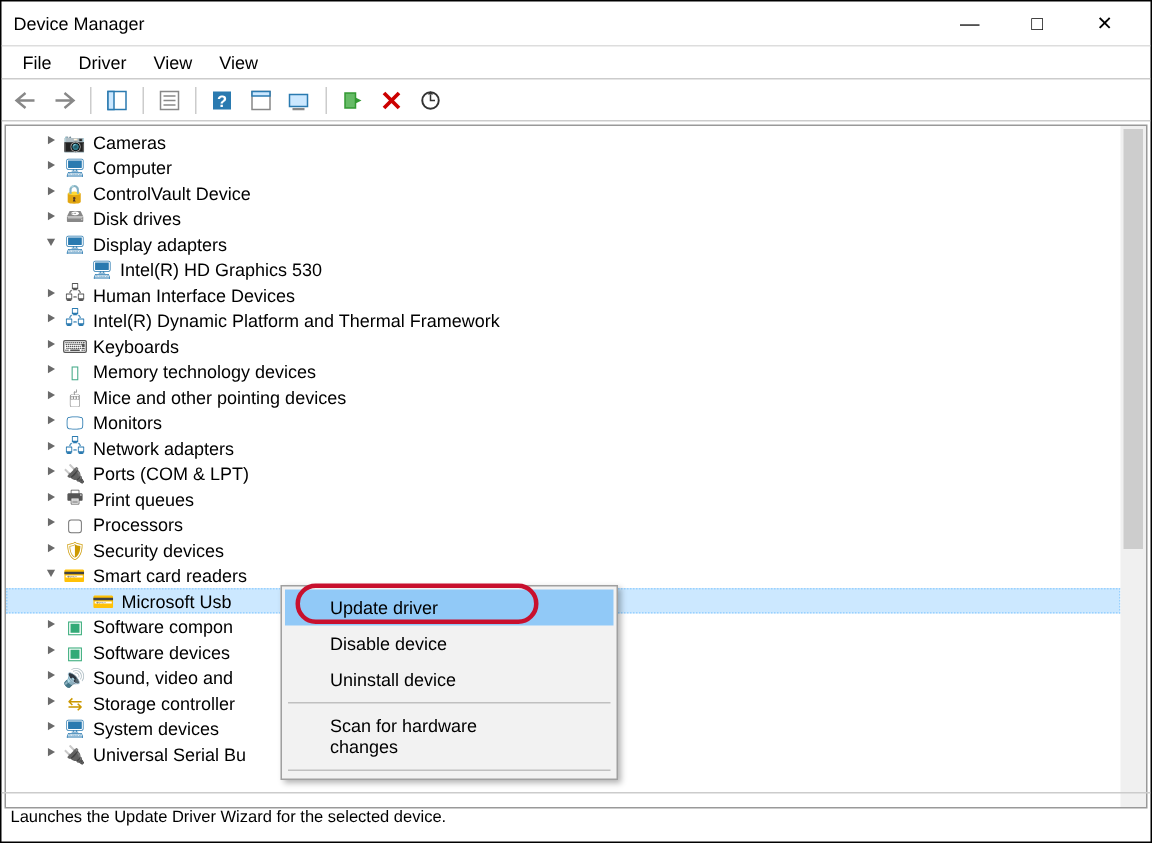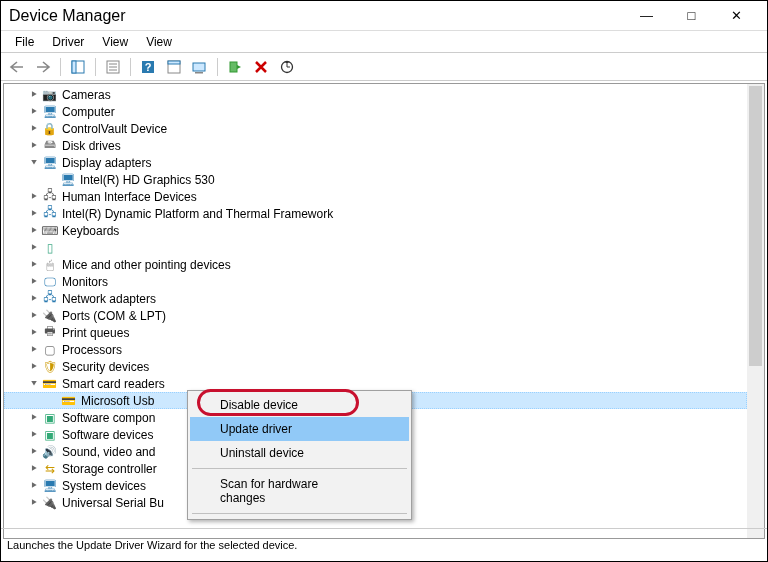--- a/index.html
+++ b/index.html
@@ -1,19 +1,19 @@
 <!DOCTYPE html>
 <html><head>
 <meta charset="utf-8">
 <style>
 * { box-sizing: border-box; margin: 0; padding: 0; }
 body { font-family: "Segoe UI", Tahoma, sans-serif; font-size: 12px; background: #fff; width: 768px; height: 562px; position: relative; overflow: hidden; border: 1px solid #000; }
 
 .titlebar { height: 30px; display: flex; align-items: center; padding: 0 8px; border-bottom: 1px solid #ddd; }
-.titlebar .title { flex: 1; font-size: 16px; }
+.titlebar .title { flex: 1; font-size: 12px; }
 .titlebar .win-btn { width: 45px; height: 28px; display: flex; align-items: center; justify-content: center; font-size: 13px; font-family: "Segoe MDL2 Assets", sans-serif; }
 
 .menubar { height: 22px; display: flex; align-items: center; padding: 0 6px; gap: 2px; font-size: 12px; border-bottom: 1px solid #ccc; }
 .menubar .menu-item { padding: 2px 8px; }
 
 .toolbar { height: 28px; display: flex; align-items: center; padding: 0 4px; gap: 2px; border-bottom: 1px solid #ccc; }
 .toolbar .tb-btn { width: 24px; height: 22px; display: flex; align-items: center; justify-content: center; }
 .toolbar .sep { width: 1px; height: 18px; background: #ccc; margin: 0 3px; }
 
 .tree-area { position: absolute; top: 82px; left: 2px; right: 2px; bottom: 22px; overflow: hidden; border: 1px solid #999; }
@@ -183,20 +183,21 @@
       <div class="tree-row">
         <span class="indent" style="width: 18px;"></span>
         <span class="arrow">⯈</span>
         <span class="node-icon i-kb">⌨</span>
         <span>Keyboards</span>
       </div>
       <div class="tree-row">
         <span class="indent" style="width: 18px;"></span>
         <span class="arrow">⯈</span>
         <span class="node-icon i-mem">▯</span>
+        <span>Memory technology devices</span>
       </div>
       <div class="tree-row">
         <span class="indent" style="width: 18px;"></span>
         <span class="arrow">⯈</span>
         <span class="node-icon i-mouse">🖱</span>
         <span>Mice and other pointing devices</span>
       </div>
       <div class="tree-row">
         <span class="indent" style="width: 18px;"></span>
         <span class="arrow">⯈</span>
@@ -281,22 +282,22 @@
         <span class="node-icon i-usb">🔌</span>
         <span>Universal Serial Bu</span>
       </div>
     </div>
   <div class="vscrollbar">
     <div class="thumb"></div>
   </div>
 </div>
 
 <div class="context-menu" id="ctx" style="left:186px; top:389px; width:225px;">
+    <div class="cm-item hl">Update driver</div>
     <div class="cm-item">Disable device</div>
-    <div class="cm-item hl">Update driver</div>
     <div class="cm-item">Uninstall device</div>
     <div class="cm-sep"></div>
     <div class="cm-item">Scan for hardware changes</div>
     <div class="cm-sep"></div>
   </div>
 
 <div class="highlight-oval" style="left:196px; top:388px; width:162px; height:27px;"></div>
 
 <div class="statusbar">
   <span>Launches the Update Driver Wizard for the selected device.</span>

